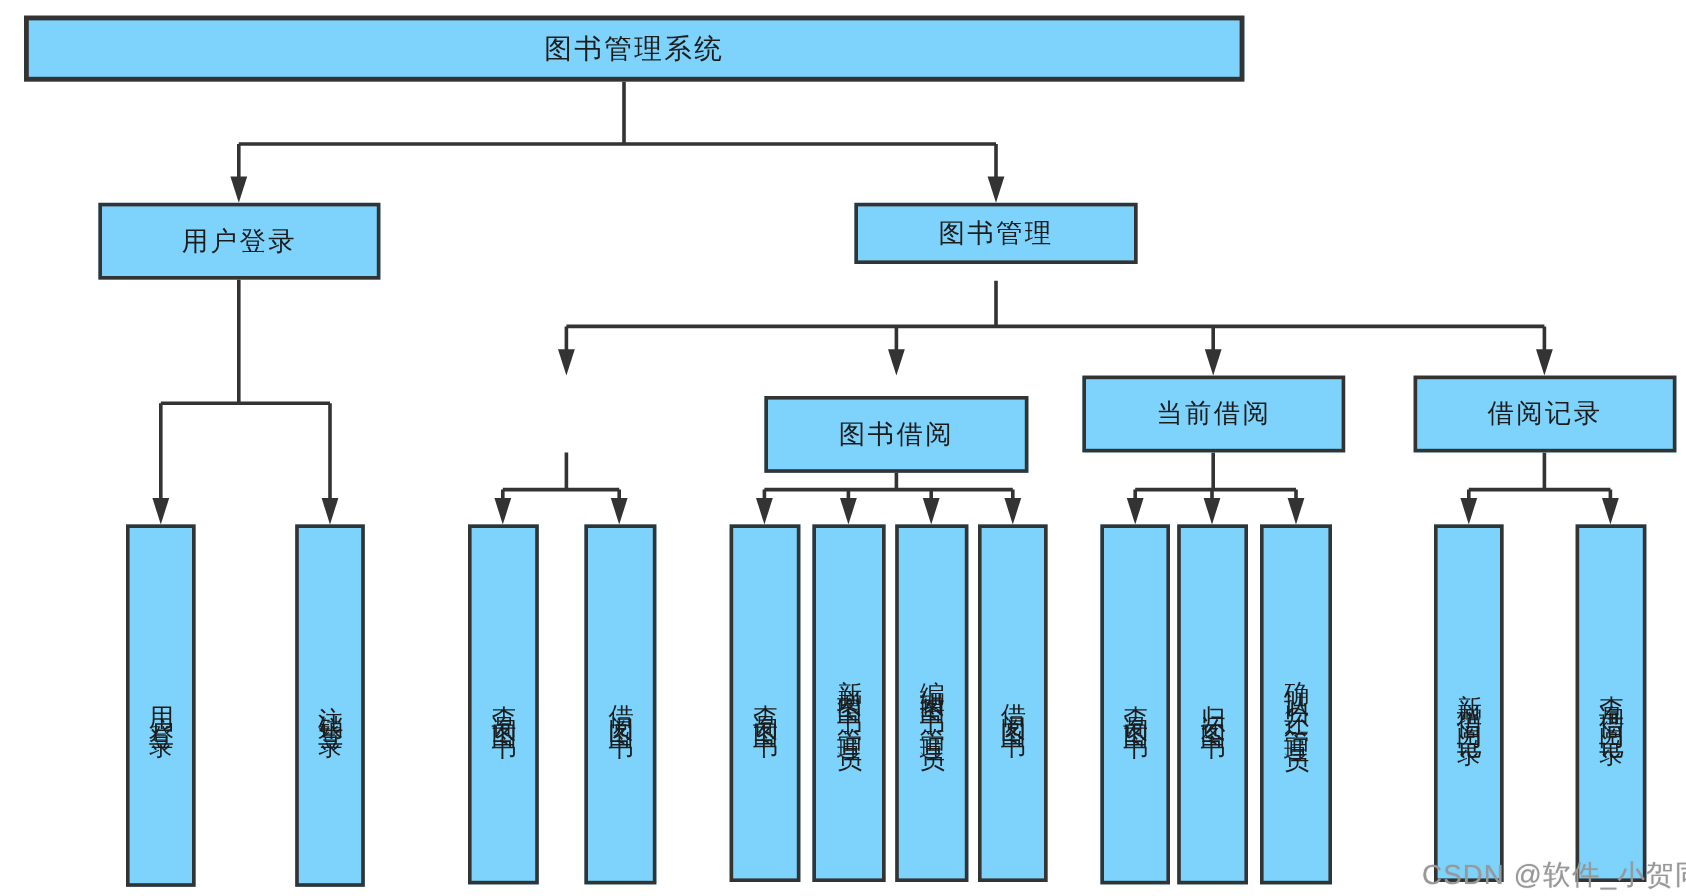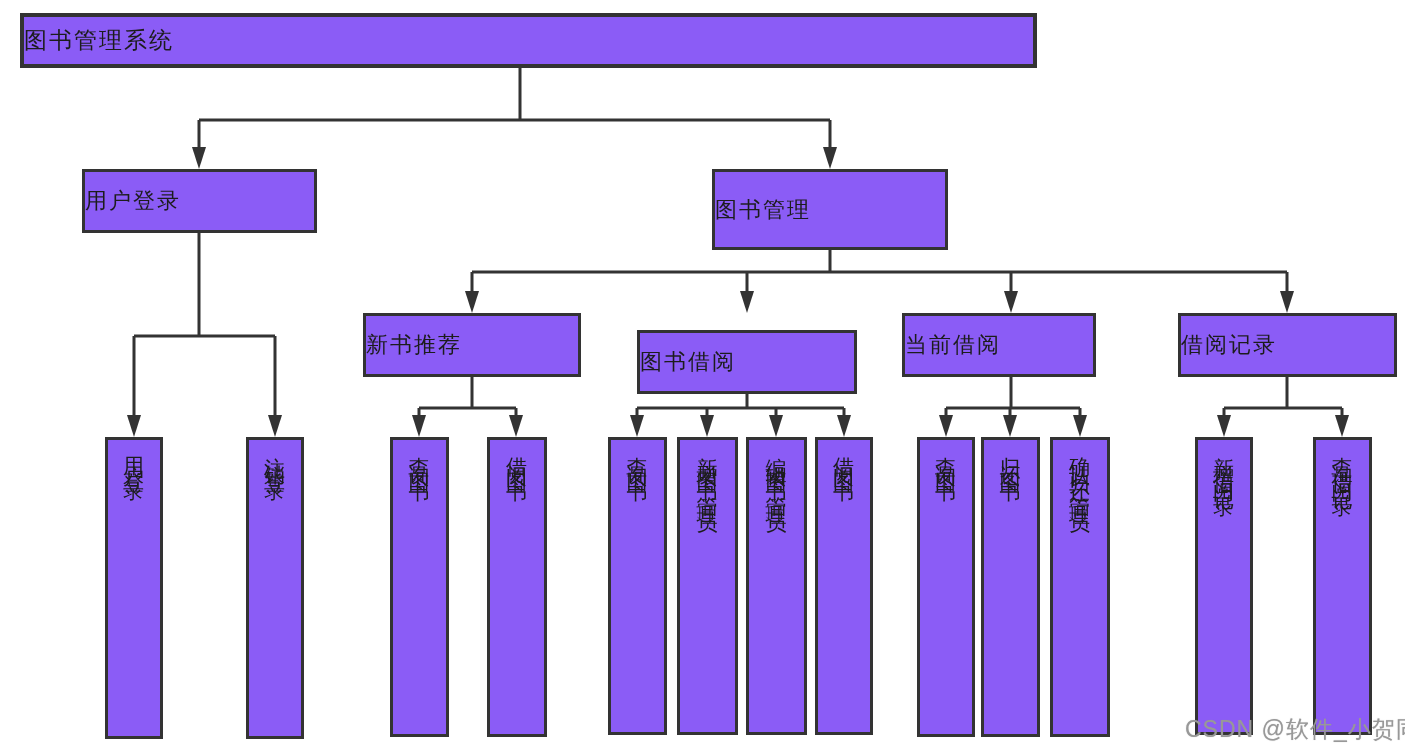--- a/index.html
+++ b/index.html
@@ -2,24 +2,25 @@
 <html><head>
 <meta charset="utf-8">
 <style>
   html,body{margin:0;padding:0;background:#ffffff;}
   body{font-family:"Liberation Sans", sans-serif;}
   #stage{position:relative;width:1405px;height:747px;background:#ffffff;overflow:hidden;}
   svg.wires{position:absolute;left:0;top:0;width:1405px;height:747px;}
   .box{
     position:absolute;
     box-sizing:border-box;
-    background:#8b5cf6;
+    background:#7dd3fc;
     border:3px solid #333333;
     display:flex;
     align-items:center;
+    justify-content:center;
     color:#1c1c1c;
     font-size:22px;
     letter-spacing:2px;
     z-index:2;
   }
   .box.root{border-width:4px;font-size:23px;}
   .box.v{
     writing-mode:vertical-rl;
     text-orientation:mixed;
     font-size:21px;
@@ -89,38 +90,35 @@
     </g>
   </svg>
 
   <div class="box root" style="left:20px;top:13px;width:1017px;height:55px">
     <span>图书管理系统</span>
   </div>
 
   <div class="box" style="left:82px;top:169px;width:235px;height:64px">
     <span>用户登录</span>
   </div>
-  <div class="box" style="left:712px;top:169px;width:236px;height:81px">
+  <div class="box" style="left:712px;top:169px;width:236px;height:51px">
     <span>图书管理</span>
   </div>
 
   <div class="box v" style="left:105px;top:437px;width:58px;height:302px">
     <span>用户登录</span>
   </div>
   <div class="box v" style="left:246px;top:437px;width:58px;height:302px">
     <span>注销登录</span>
   </div>
 
-  <div class="box" style="left:363px;top:313px;width:218px;height:64px">
-    <span>新书推荐</span>
-  </div>
   <div class="box" style="left:637px;top:330px;width:220px;height:64px">
     <span>图书借阅</span>
   </div>
-  <div class="box" style="left:902px;top:313px;width:194px;height:64px">
+  <div class="box" style="left:902px;top:313px;width:219px;height:64px">
     <span>当前借阅</span>
   </div>
   <div class="box" style="left:1178px;top:313px;width:219px;height:64px">
     <span>借阅记录</span>
   </div>
 
   <div class="box v" style="left:390px;top:437px;width:59px;height:300px">
     <span>查询图书</span>
   </div>
   <div class="box v" style="left:487px;top:437px;width:60px;height:300px">

